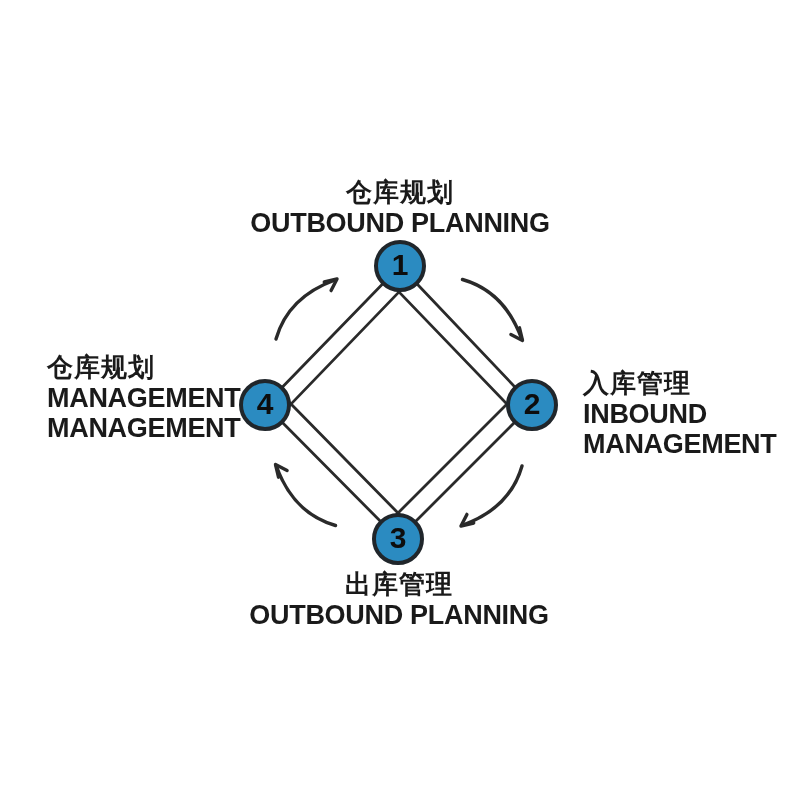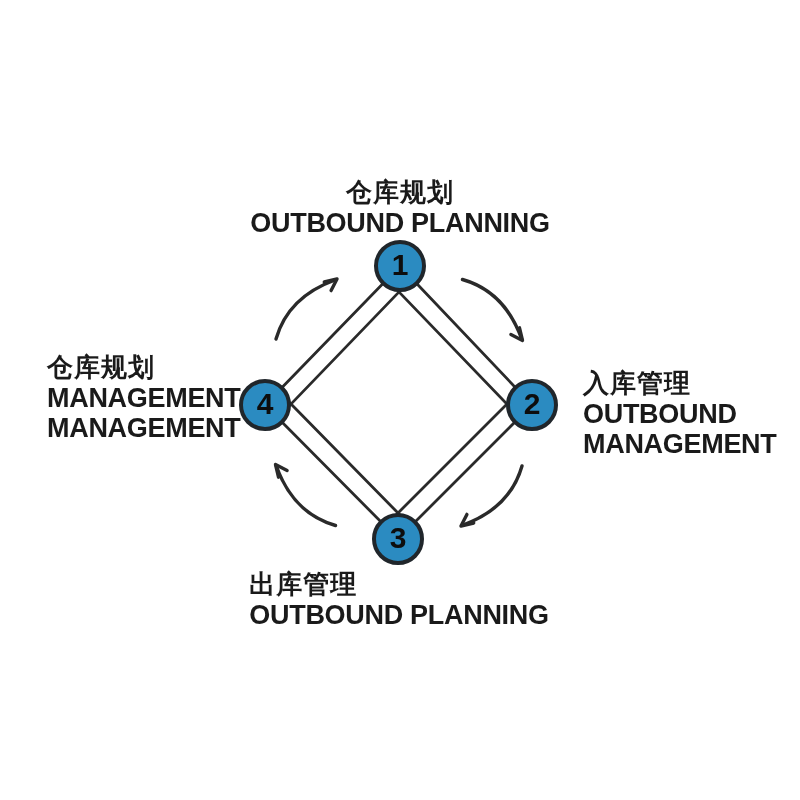--- a/index.html
+++ b/index.html
@@ -56,21 +56,21 @@
     letter-spacing: 1px;
     line-height: 31px;
   }
   .label .en {
     font-size: 27px;
     font-weight: 600;
     letter-spacing: -0.3px;
     line-height: 30px;
   }
   .label-top    { left: 400px; top: 177px; transform: translateX(-50%); text-align: center; white-space: nowrap; }
-  .label-bottom { left: 399px; top: 569px; transform: translateX(-50%); white-space: nowrap; }
+  .label-bottom { left: 399px; top: 569px; transform: translateX(-50%); text-align: center; white-space: nowrap; }
   .label-right  { left: 583px; top: 352px; text-align: left; margin-top: 16px; }
   .label-left   { left: 47px;  top: 352px; text-align: left; }
 </style>
 </head>
 <body>
 
 <div class="canvas">
 
   <svg class="diagram-svg" viewBox="0 0 800 800" xmlns="http://www.w3.org/2000/svg">
 
@@ -116,21 +116,21 @@
     <span class="node-number">4</span>
   </div>
 
   <div class="label label-top">
     <div class="zh">仓库规划</div>
     <div class="en">OUTBOUND PLANNING</div>
   </div>
 
   <div class="label label-right">
     <div class="zh">入库管理</div>
-    <div class="en">OUTBOUND</div>
+    <div class="en">INBOUND</div>
     <div class="en">MANAGEMENT</div>
   </div>
 
   <div class="label label-bottom">
     <div class="zh">出库管理</div>
     <div class="en">OUTBOUND PLANNING</div>
   </div>
 
   <div class="label label-left">
     <div class="zh">仓库规划</div>

